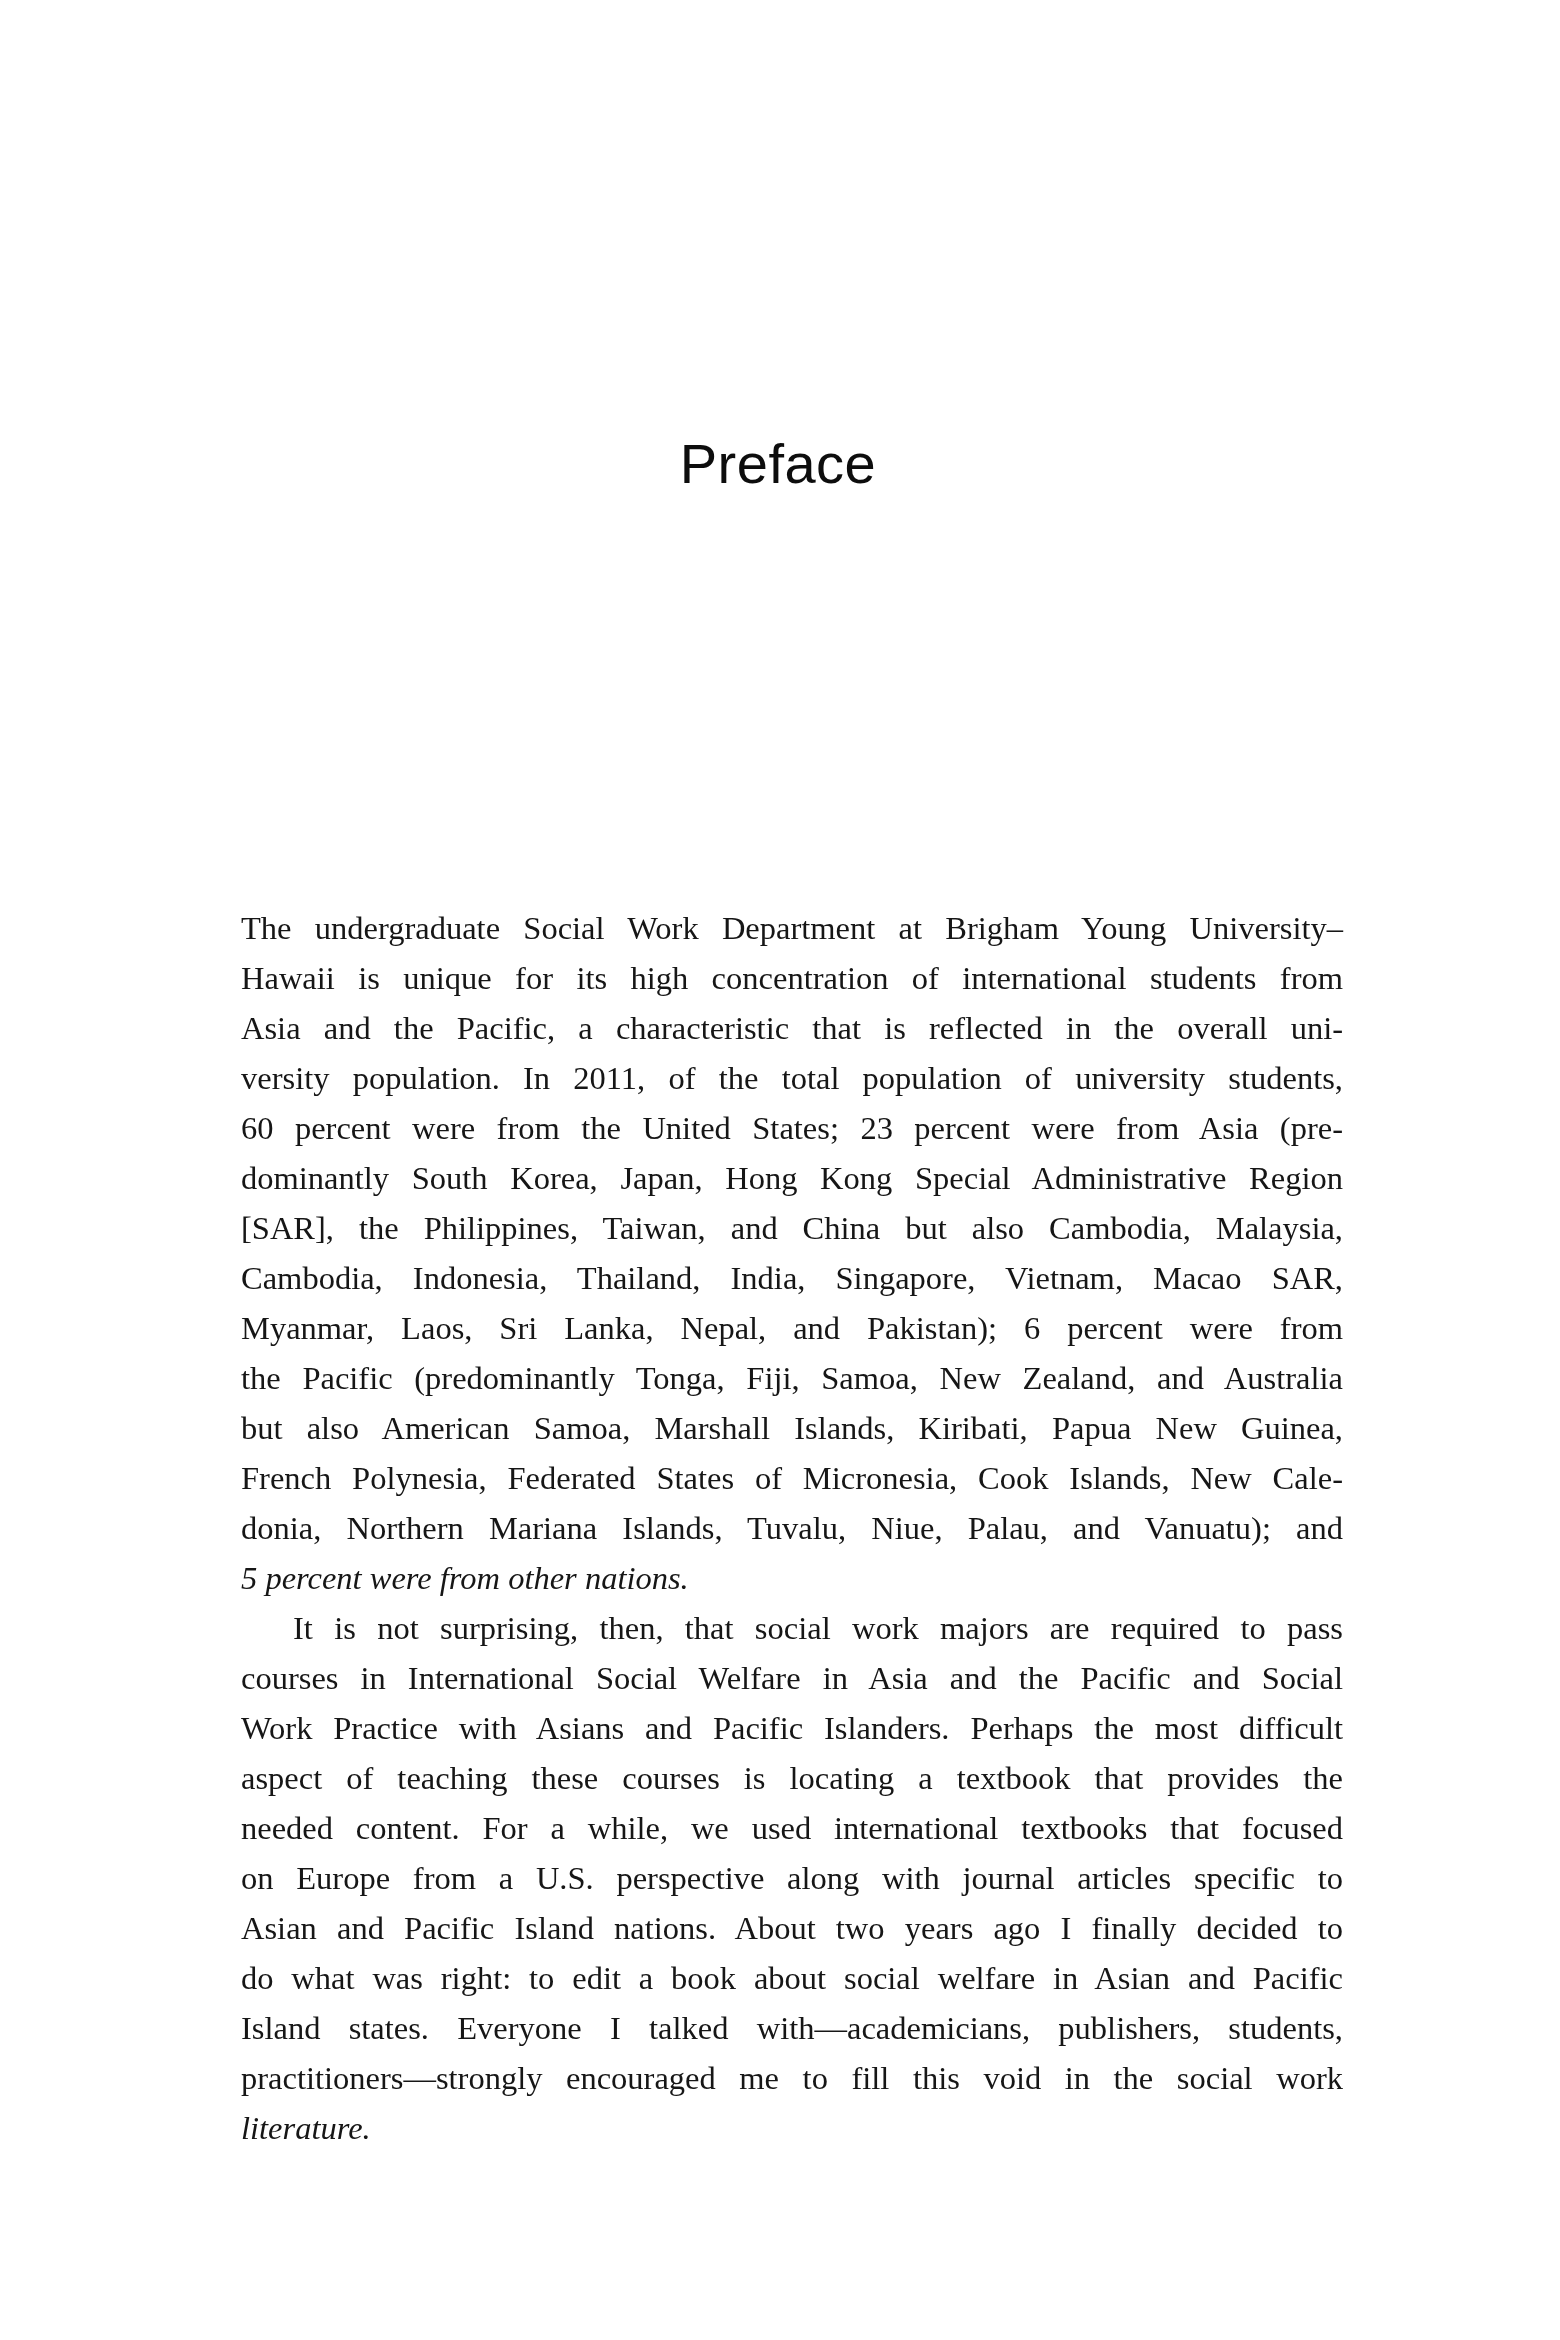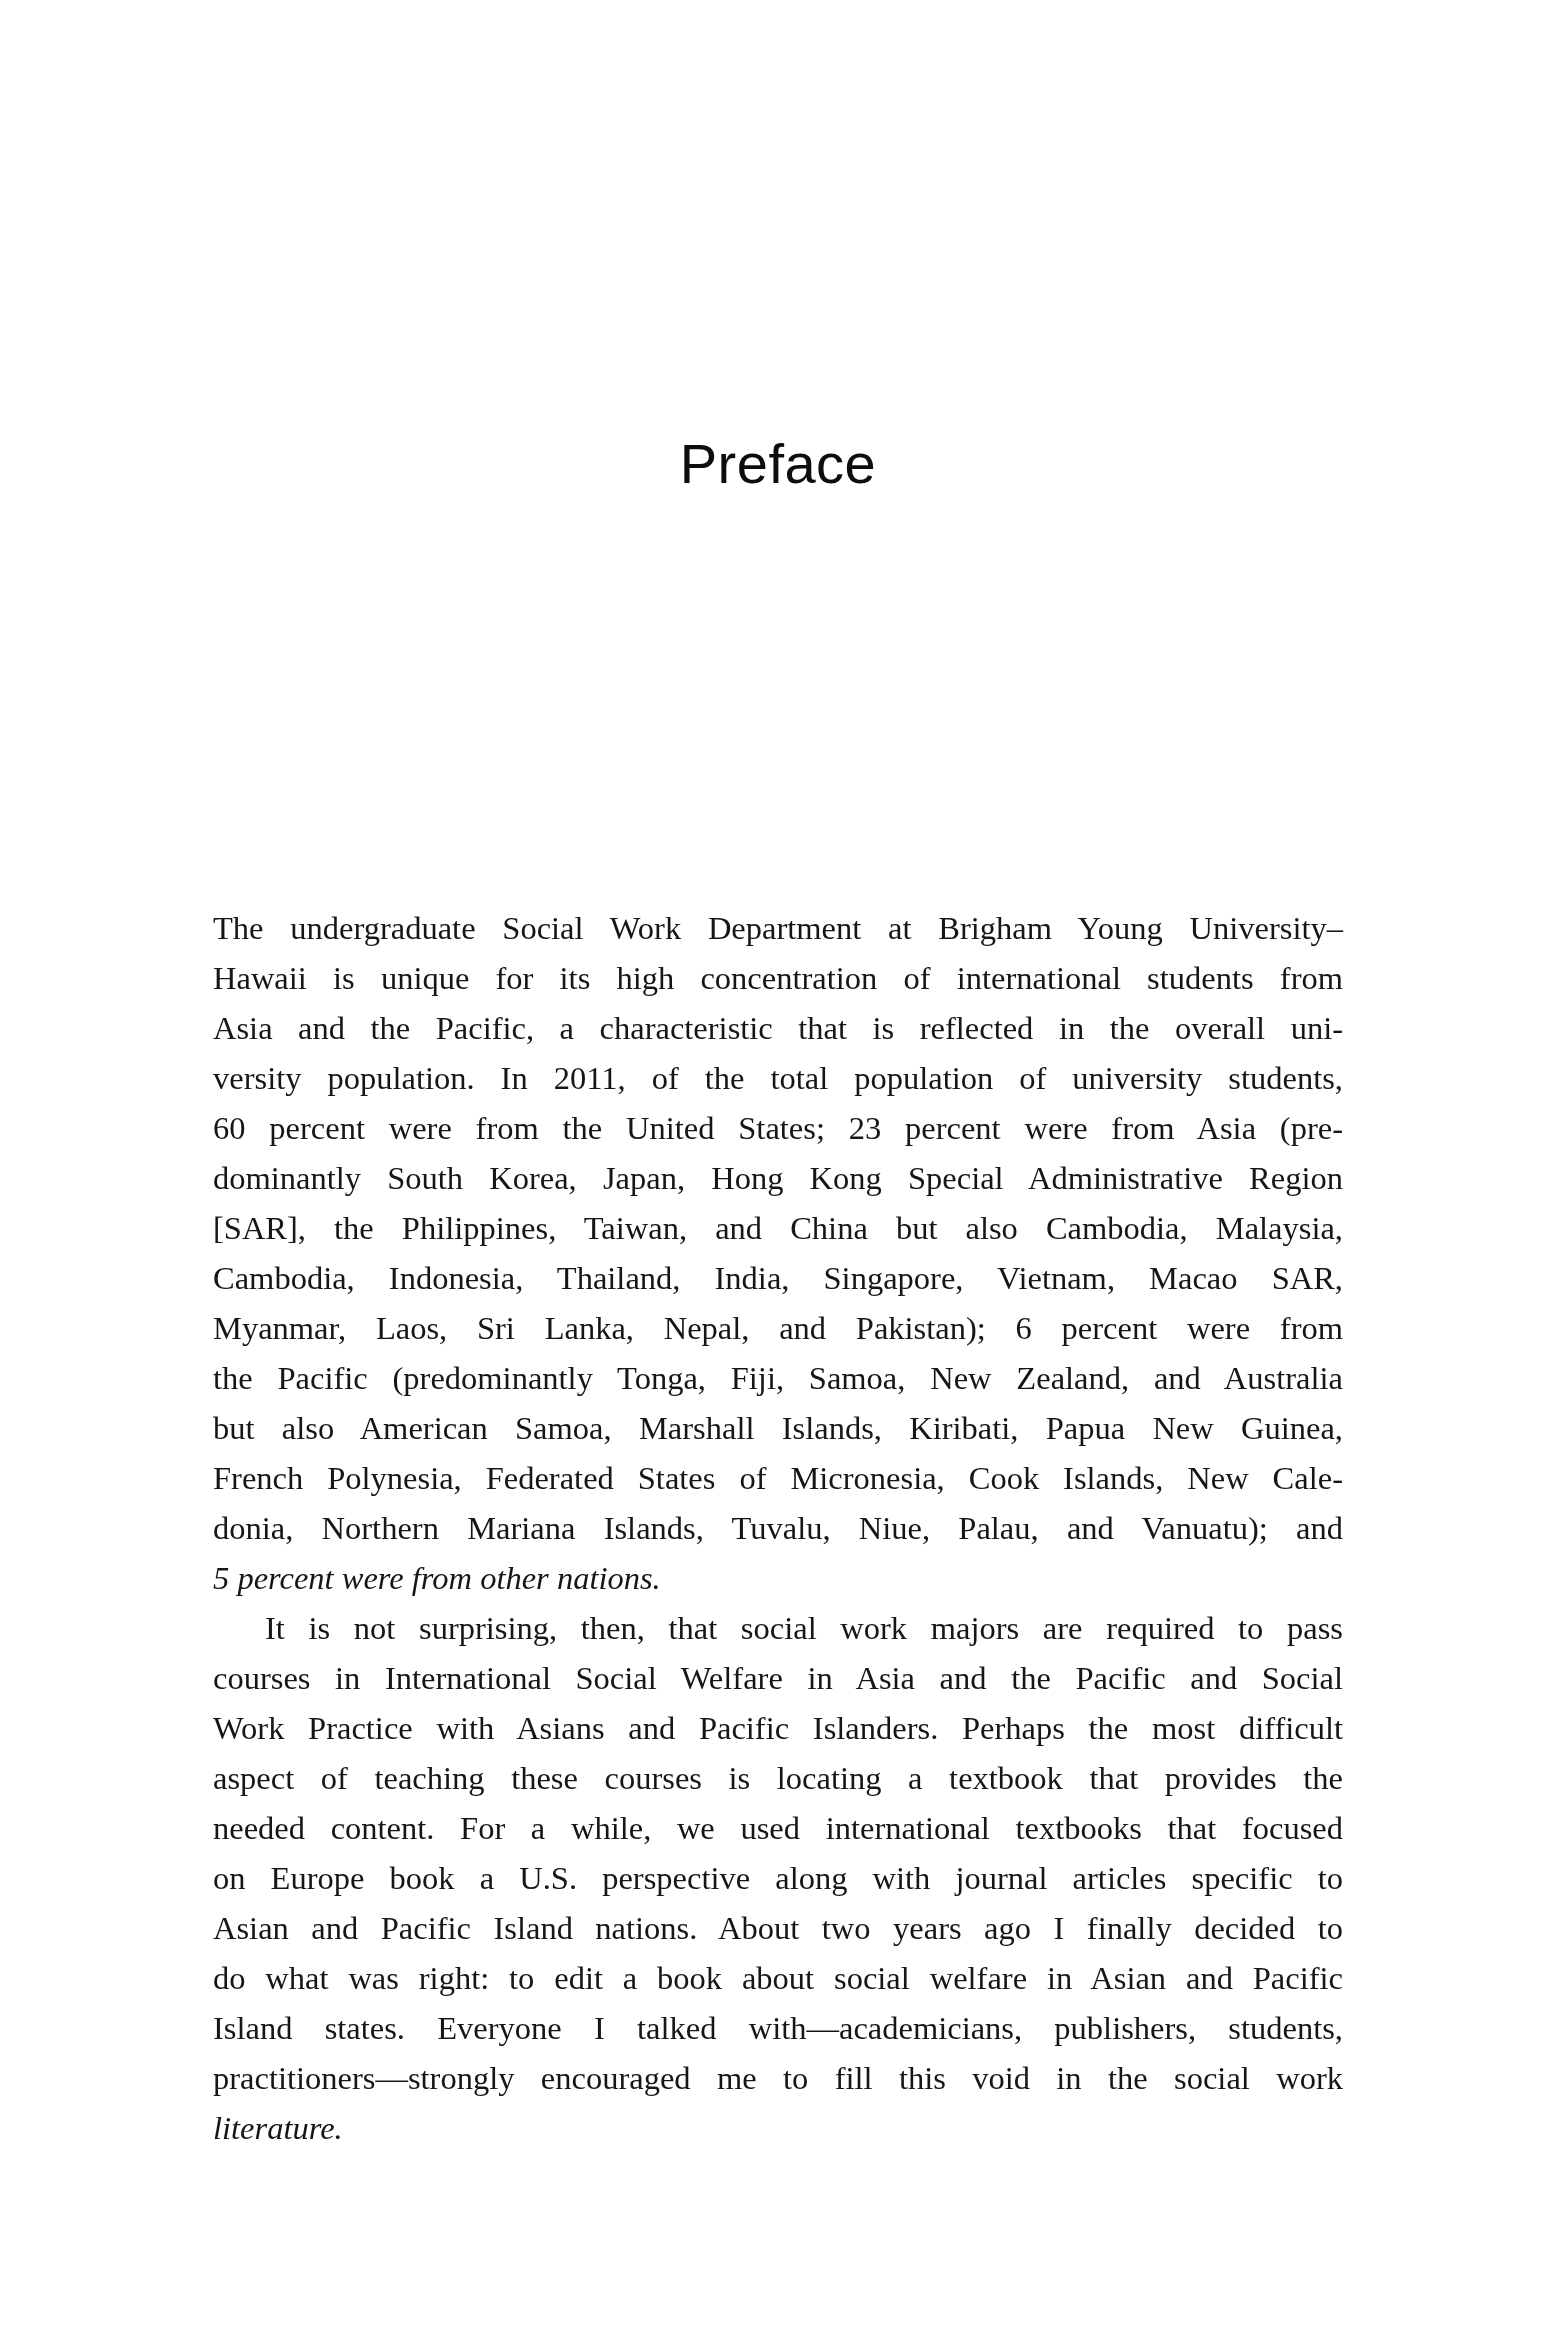--- a/index.html
+++ b/index.html
@@ -36,20 +36,21 @@
     top: 903px;
     width: 1130px;
     font-size: 32.5px;
     line-height: 50px;
     font-variant-numeric: oldstyle-nums;
   }
   .text-block .line {
     text-align: justify;
     text-align-last: justify;
     white-space: normal;
+    margin-left: 28px;
   }
   .text-block .line.last {
     text-align: left;
     text-align-last: left;
     font-style: italic;
   }
   .text-block .line.indent {
     text-indent: 52px;
   }
 </style>
@@ -72,21 +73,21 @@
       <div class="line">the Pacific (predominantly Tonga, Fiji, Samoa, New Zealand, and Australia</div>
       <div class="line">but also American Samoa, Marshall Islands, Kiribati, Papua New Guinea,</div>
       <div class="line">French Polynesia, Federated States of Micronesia, Cook Islands, New Cale-</div>
       <div class="line">donia, Northern Mariana Islands, Tuvalu, Niue, Palau, and Vanuatu); and</div>
       <div class="line last">5 percent were from other nations.</div>
       <div class="line indent">It is not surprising, then, that social work majors are required to pass</div>
       <div class="line">courses in International Social Welfare in Asia and the Pacific and Social</div>
       <div class="line">Work Practice with Asians and Pacific Islanders. Perhaps the most difficult</div>
       <div class="line">aspect of teaching these courses is locating a textbook that provides the</div>
       <div class="line">needed content. For a while, we used international textbooks that focused</div>
-      <div class="line">on Europe book a U.S. perspective along with journal articles specific to</div>
+      <div class="line">on Europe from a U.S. perspective along with journal articles specific to</div>
       <div class="line">Asian and Pacific Island nations. About two years ago I finally decided to</div>
       <div class="line">do what was right: to edit a book about social welfare in Asian and Pacific</div>
       <div class="line">Island states. Everyone I talked with—academicians, publishers, students,</div>
       <div class="line">practitioners—strongly encouraged me to fill this void in the social work</div>
       <div class="line last">literature.</div>
     </div>
 </div>
 
 
 </body></html>

